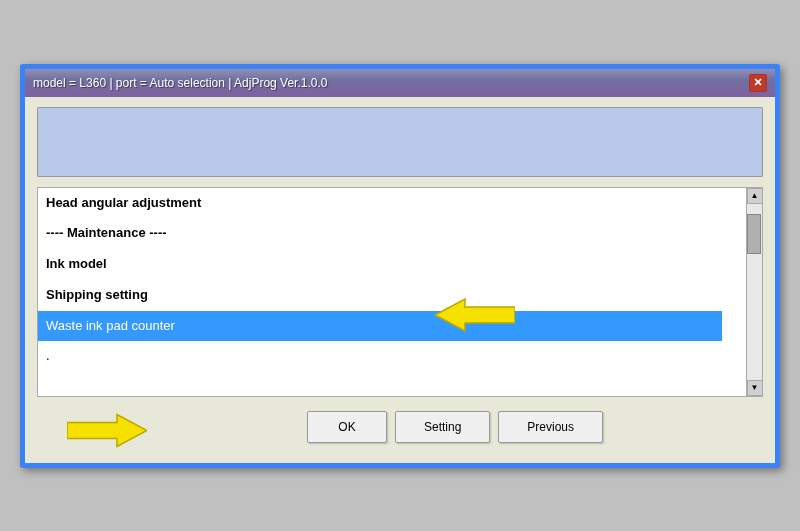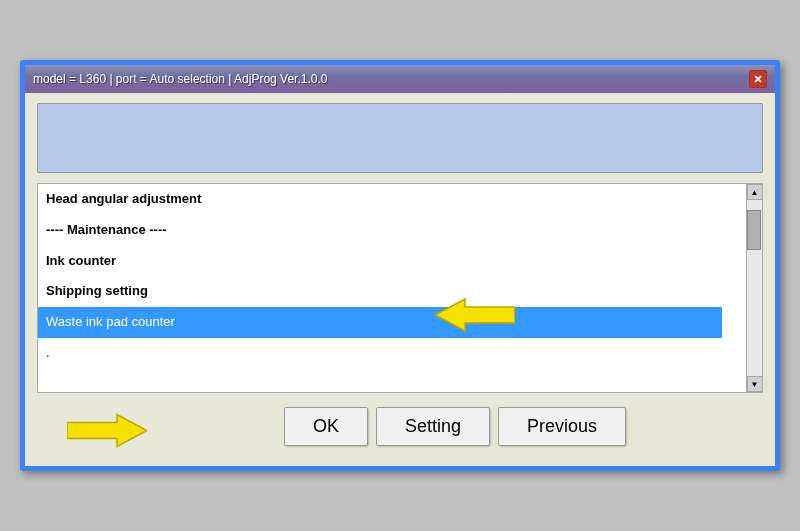--- a/index.html
+++ b/index.html
@@ -150,21 +150,21 @@
       padding-bottom: 10px;
       position: relative;
     }
 
     .btn {
       padding: 8px 28px;
       background: #f0f0f0;
       border: 1px solid #999;
       border-radius: 2px;
       cursor: pointer;
-      font-size: 18px;
+      font-size: 12px;
       min-width: 80px;
       text-align: center;
       box-shadow: 1px 1px 2px rgba(0,0,0,0.2);
     }
   </style>
 </head>
 <body>
 
 <div class="window">
 
@@ -177,21 +177,21 @@
 
   <div class="content-area">
 
     <div class="blue-display"></div>
 
     <div class="list-container">
       <div class="list-items" id="list-items-container">
 
       <div class="list-item bold">Head angular adjustment</div>
           <div class="list-item bold">---- Maintenance ----</div>
-          <div class="list-item bold">Ink counter</div>
+          <div class="list-item bold">Ink model</div>
           <div class="list-item bold">Shipping setting</div>
           <div class="list-item selected">Waste ink pad counter</div>
           <div class="list-item">.</div>
         </div>
       <div class="scrollbar">
         <div class="scroll-up">▲</div>
         <div class="scroll-track">
           <div class="scroll-thumb"></div>
         </div>
         <div class="scroll-down">▼</div>

